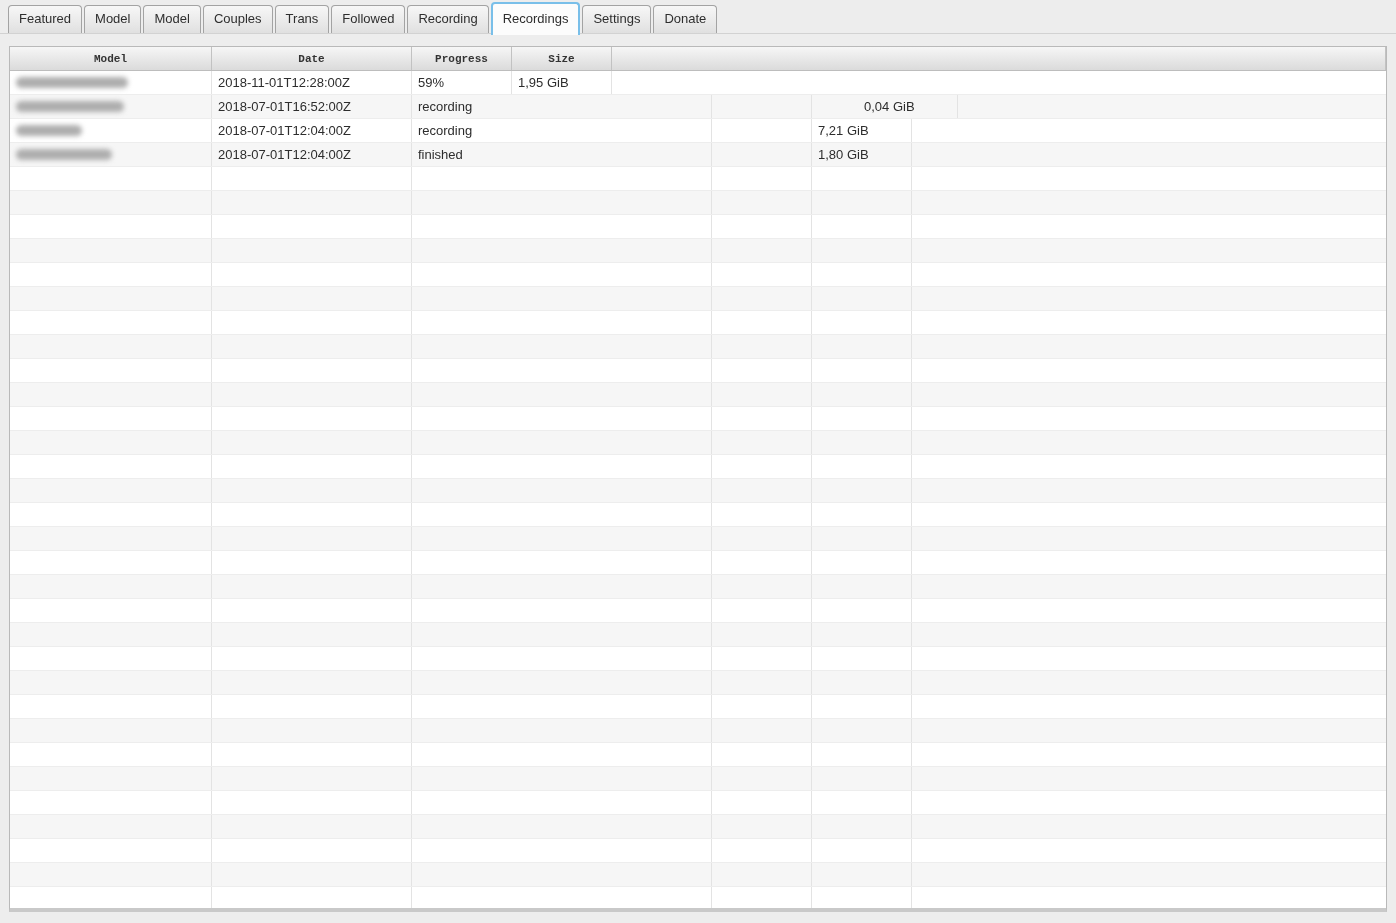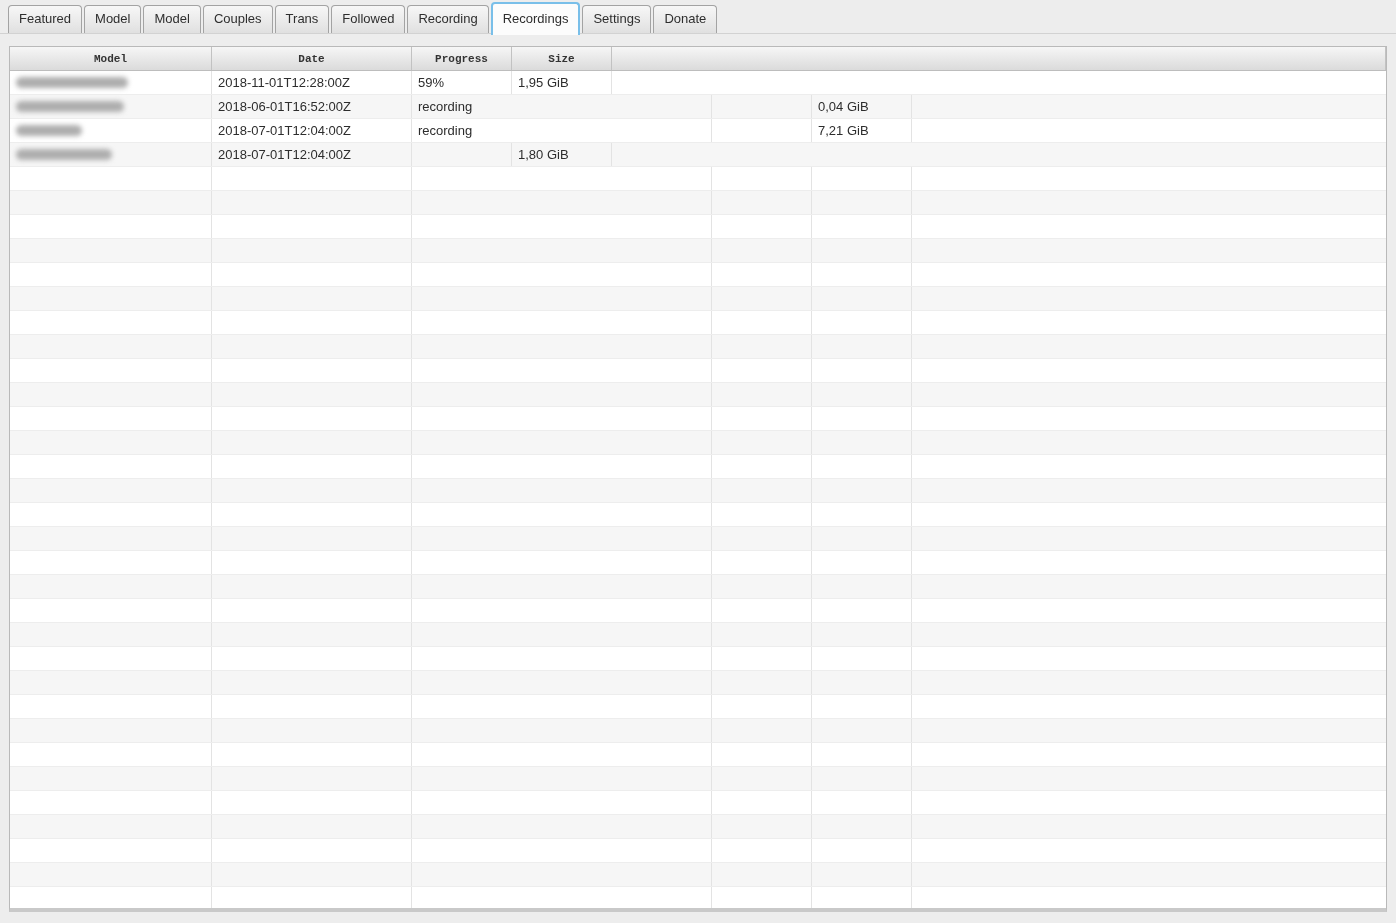--- a/index.html
+++ b/index.html
@@ -112,41 +112,42 @@
         </div>
         <div class="td" style="width: 200px;">2018-11-01T12:28:00Z</div>
         <div class="td" style="width: 100px;">59%</div>
         <div class="td" style="width: 100px;">1,95 GiB</div>
         <div class="td"></div>
       </div>
       <div class="tr alt">
         <div class="td" style="width: 202px;">
           <div class="blur-blob" style="width: 108px;"></div>
         </div>
-        <div class="td" style="width: 200px;">2018-06-01T16:52:00Z</div>
+        <div class="td" style="width: 200px;">2018-07-01T16:52:00Z</div>
         <div class="td" style="width: 300px;">recording</div>
         <div class="td" style="width: 100px;"></div>
-        <div class="td" style="width: 100px;">0,04 GiB</div>
+        <div class="td" style="width: 100px; margin-left: 46px;">0,04 GiB</div>
         <div class="td"></div>
       </div>
       <div class="tr">
         <div class="td" style="width: 202px;">
           <div class="blur-blob" style="width: 66px;"></div>
         </div>
         <div class="td" style="width: 200px;">2018-07-01T12:04:00Z</div>
         <div class="td" style="width: 300px;">recording</div>
         <div class="td" style="width: 100px;"></div>
         <div class="td" style="width: 100px;">7,21 GiB</div>
         <div class="td"></div>
       </div>
       <div class="tr alt">
         <div class="td" style="width: 202px;">
           <div class="blur-blob" style="width: 96px;"></div>
         </div>
         <div class="td" style="width: 200px;">2018-07-01T12:04:00Z</div>
+        <div class="td" style="width: 300px;">finished</div>
         <div class="td" style="width: 100px;"></div>
         <div class="td" style="width: 100px;">1,80 GiB</div>
         <div class="td"></div>
       </div>
       <div class="tr">
         <div class="td" style="width: 202px;"></div>
         <div class="td" style="width: 200px;"></div>
         <div class="td" style="width: 300px;"></div>
         <div class="td" style="width: 100px;"></div>
         <div class="td" style="width: 100px;"></div>

